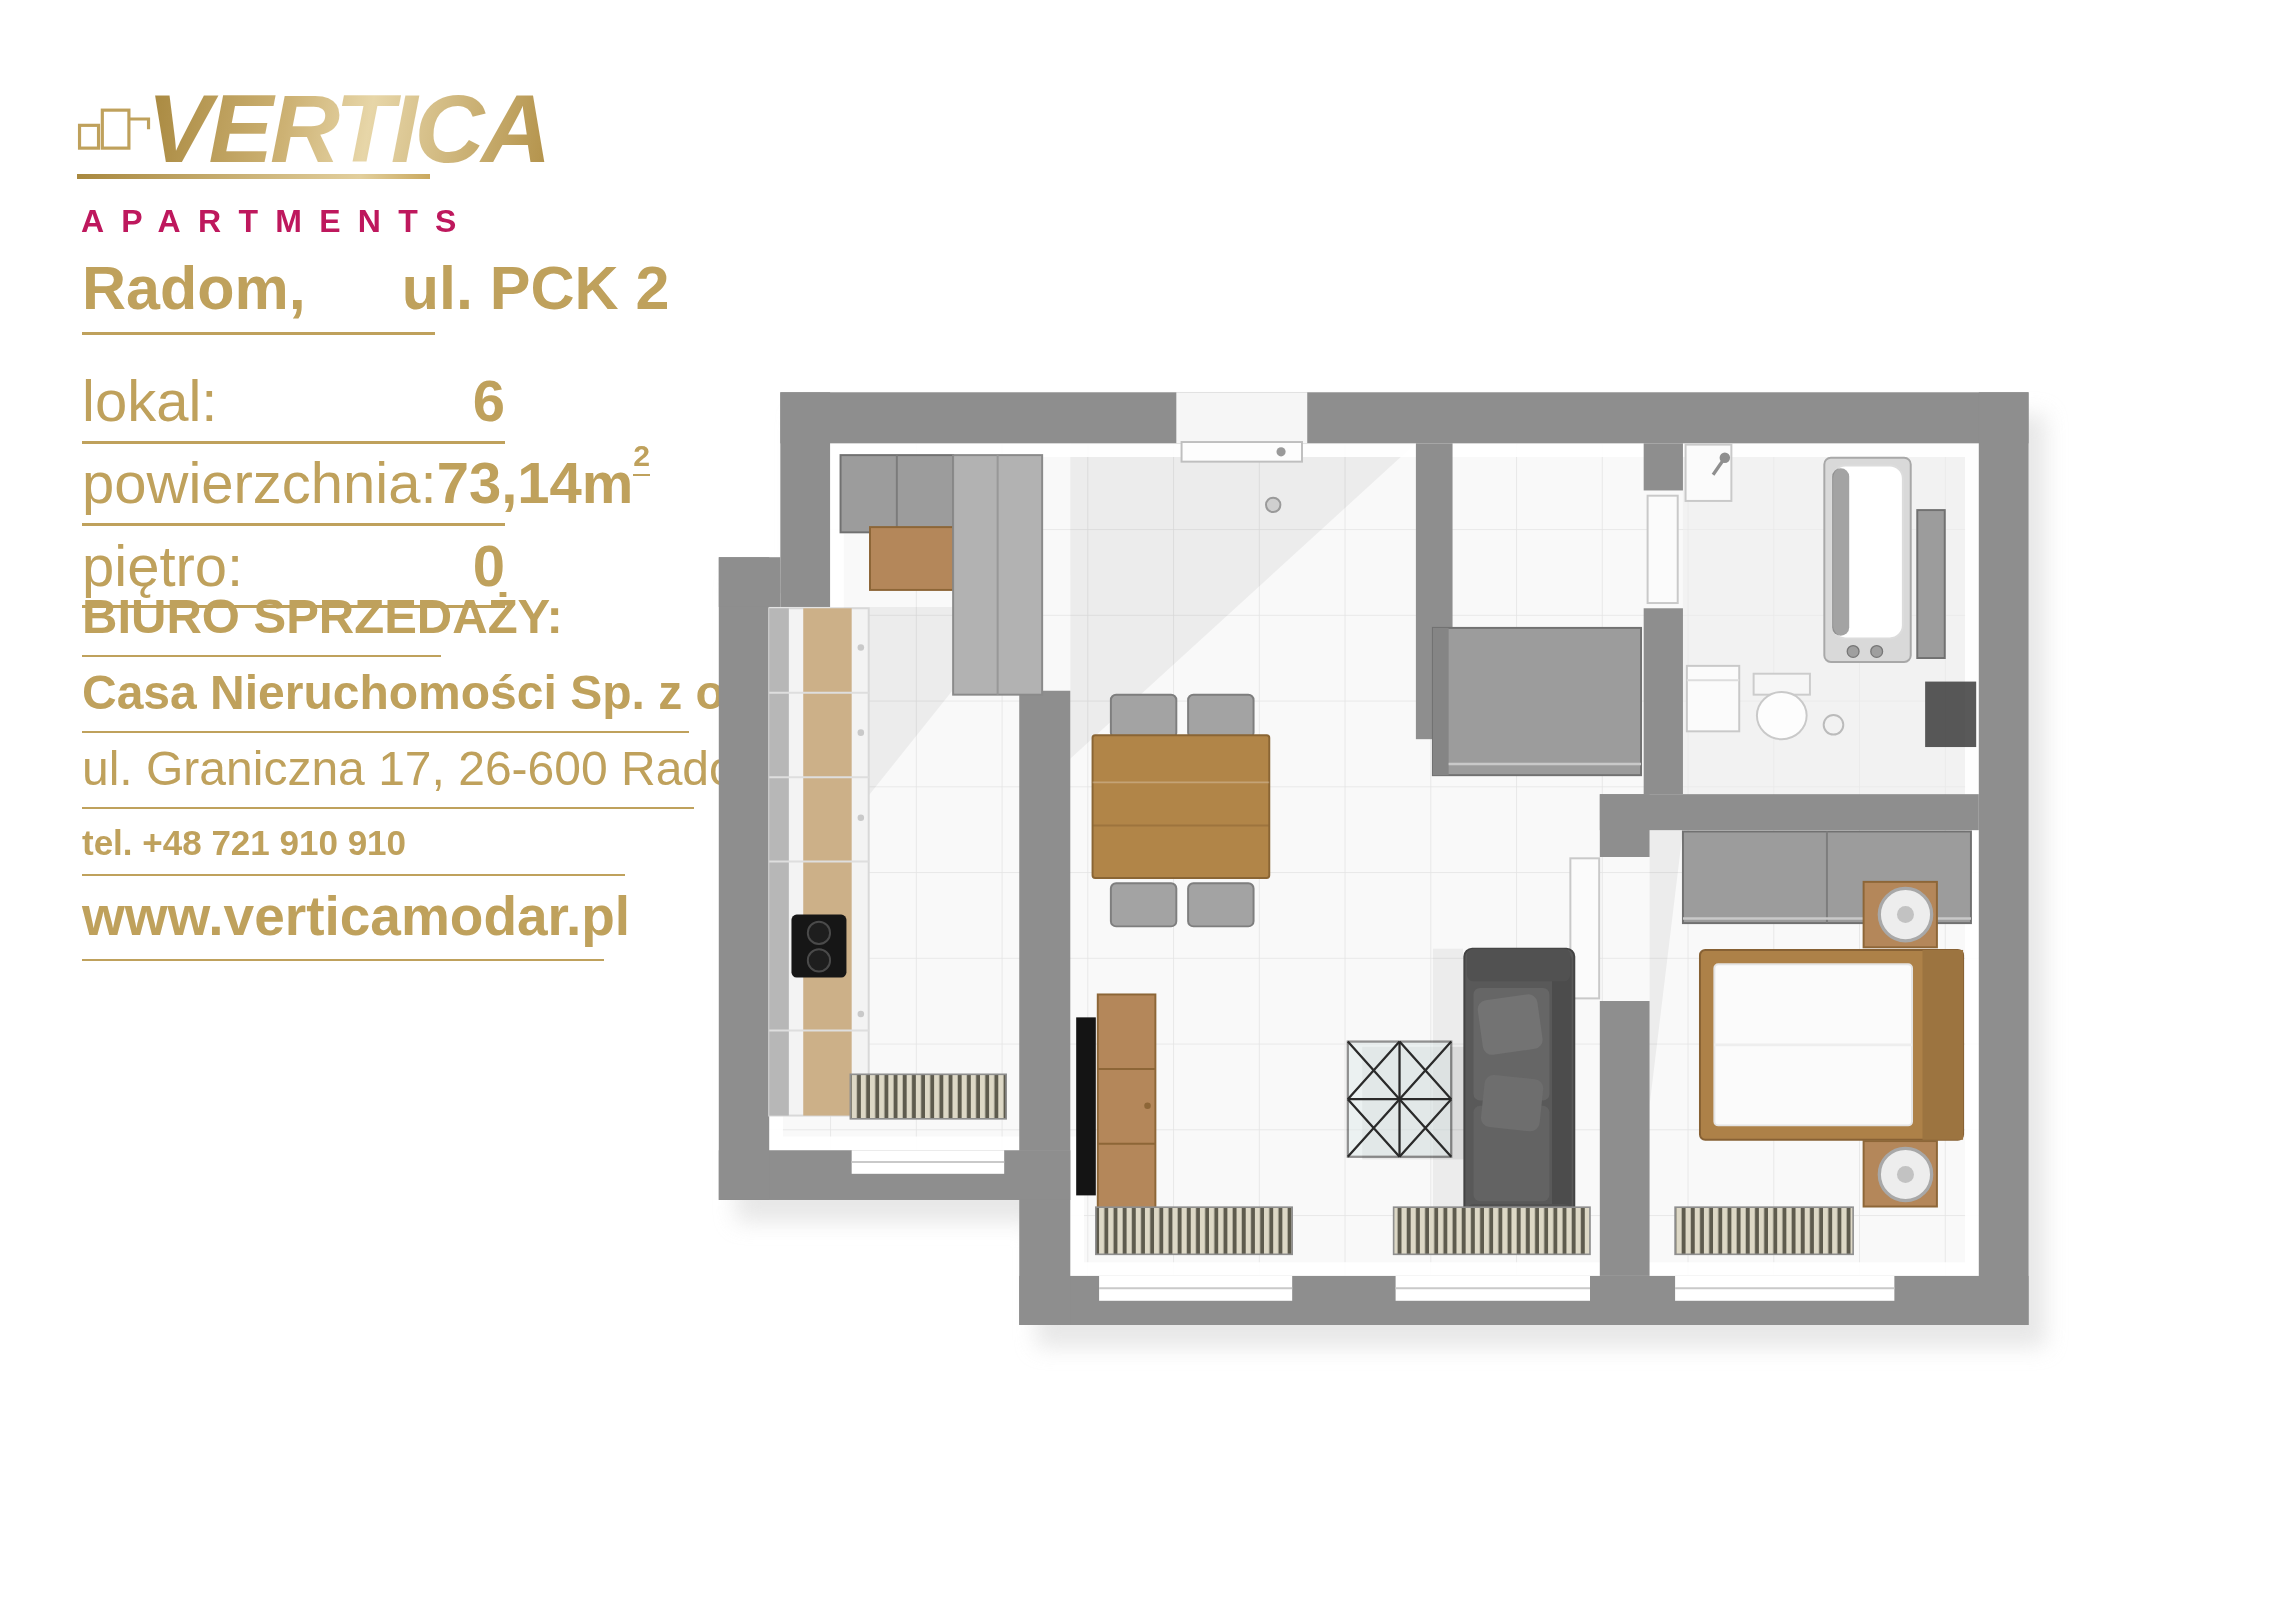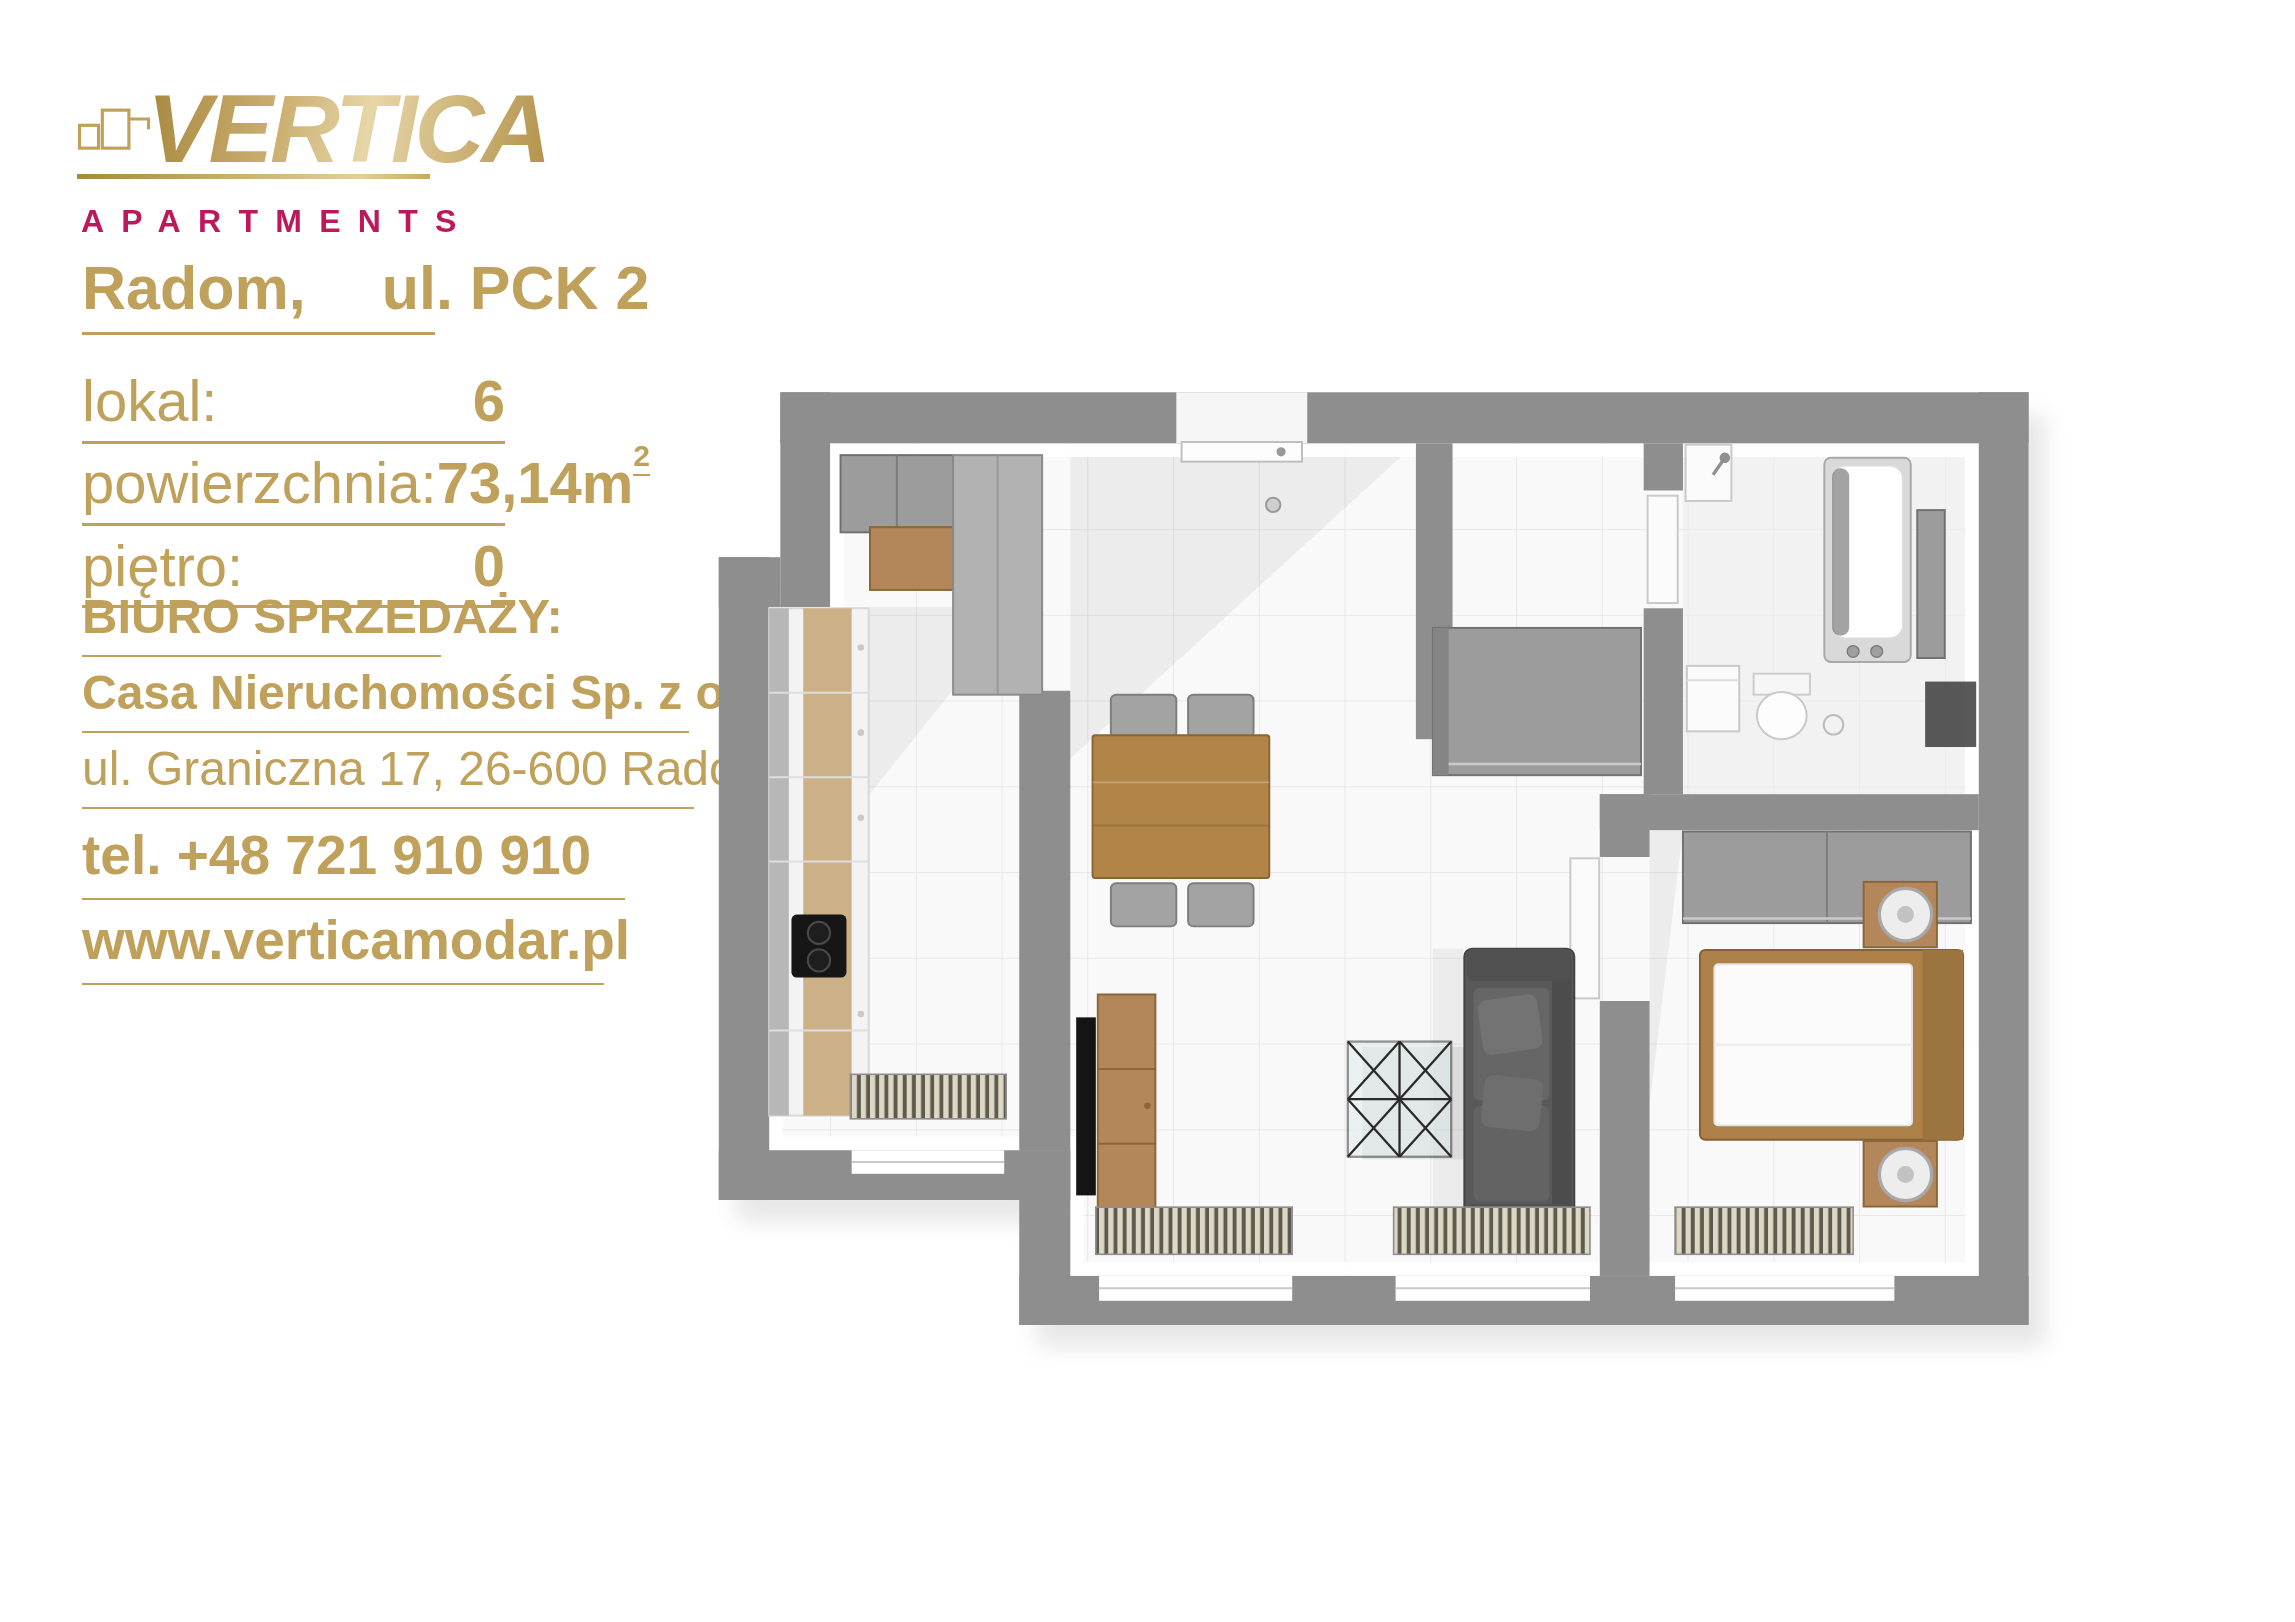--- a/index.html
+++ b/index.html
@@ -20,38 +20,38 @@
     line-height:.82;margin-left:-6.5px;
     background:linear-gradient(100deg,#a8883f 0%,#cdb274 35%,#e7d6a8 55%,#b3924a 100%);
     -webkit-background-clip:text;background-clip:text;color:transparent}
   .baseline{height:4.6px;width:353px;margin-top:1.3px;
     background:linear-gradient(90deg,#a8883f,#e2cf9d 80%,#caa95f)}
   .tagline{margin-top:24px;font-size:32px;font-weight:600;letter-spacing:17.3px;
     color:#be185d;padding-left:3.9px;white-space:nowrap}
 
   
   .title{left:82px;top:253px;width:353px;border-bottom:3.9px solid var(--gold);
-    padding-bottom:9.2px;display:flex;gap:76px;font-size:61px;font-weight:bold;white-space:nowrap}
+    padding-bottom:9.2px;display:flex;gap:96px;font-size:61px;font-weight:bold;white-space:nowrap}
 
   
   .rows{left:82px;top:367px;width:423px;font-size:58px}
   .row{display:flex;justify-content:space-between;align-items:baseline;
     border-bottom:3.3px solid var(--gold);padding-bottom:6.5px;margin-bottom:5.9px}
   .row .val{font-weight:bold}
   .row sup{font-size:52%;border-bottom:2.6px solid var(--gold);line-height:0;
     position:relative;top:-.55em;padding-bottom:1.3px}
 
   
   .office{left:82px;top:588px;font-size:48px}
   .office .line{display:block;border-bottom:2.6px solid var(--gold);
     padding-bottom:11px;margin-bottom:7.9px;white-space:nowrap}
   .o-head{font-weight:bold;font-size:49px;width:359px}
   .o-company{font-weight:bold;width:607px}
   .o-addr{font-weight:normal;width:612px}
-  .o-tel{font-weight:bold;font-size:55px;width:543px;margin-top:14.4px;display:flex;gap:30px}
+  .o-tel{font-weight:bold;font-size:35px;width:543px;margin-top:14.4px;display:flex;gap:30px}
   .o-www{font-weight:bold;font-size:55px;width:522px;margin-top:2px}
 
   
   .plan{left:654px;top:353px}
   .wall{fill:var(--wall)}
   .shade{fill:#000;opacity:.05}
   .winline{stroke:#c9c9c9;stroke-width:3;fill:none}
   .chair{fill:#a3a3a3;stroke:#7e7e7e;stroke-width:3}
   .gcab{fill:#9c9c9c;stroke:#717171;stroke-width:3}
   .wgood{fill:#fbfbfb;stroke:#c9c9c9;stroke-width:3}

